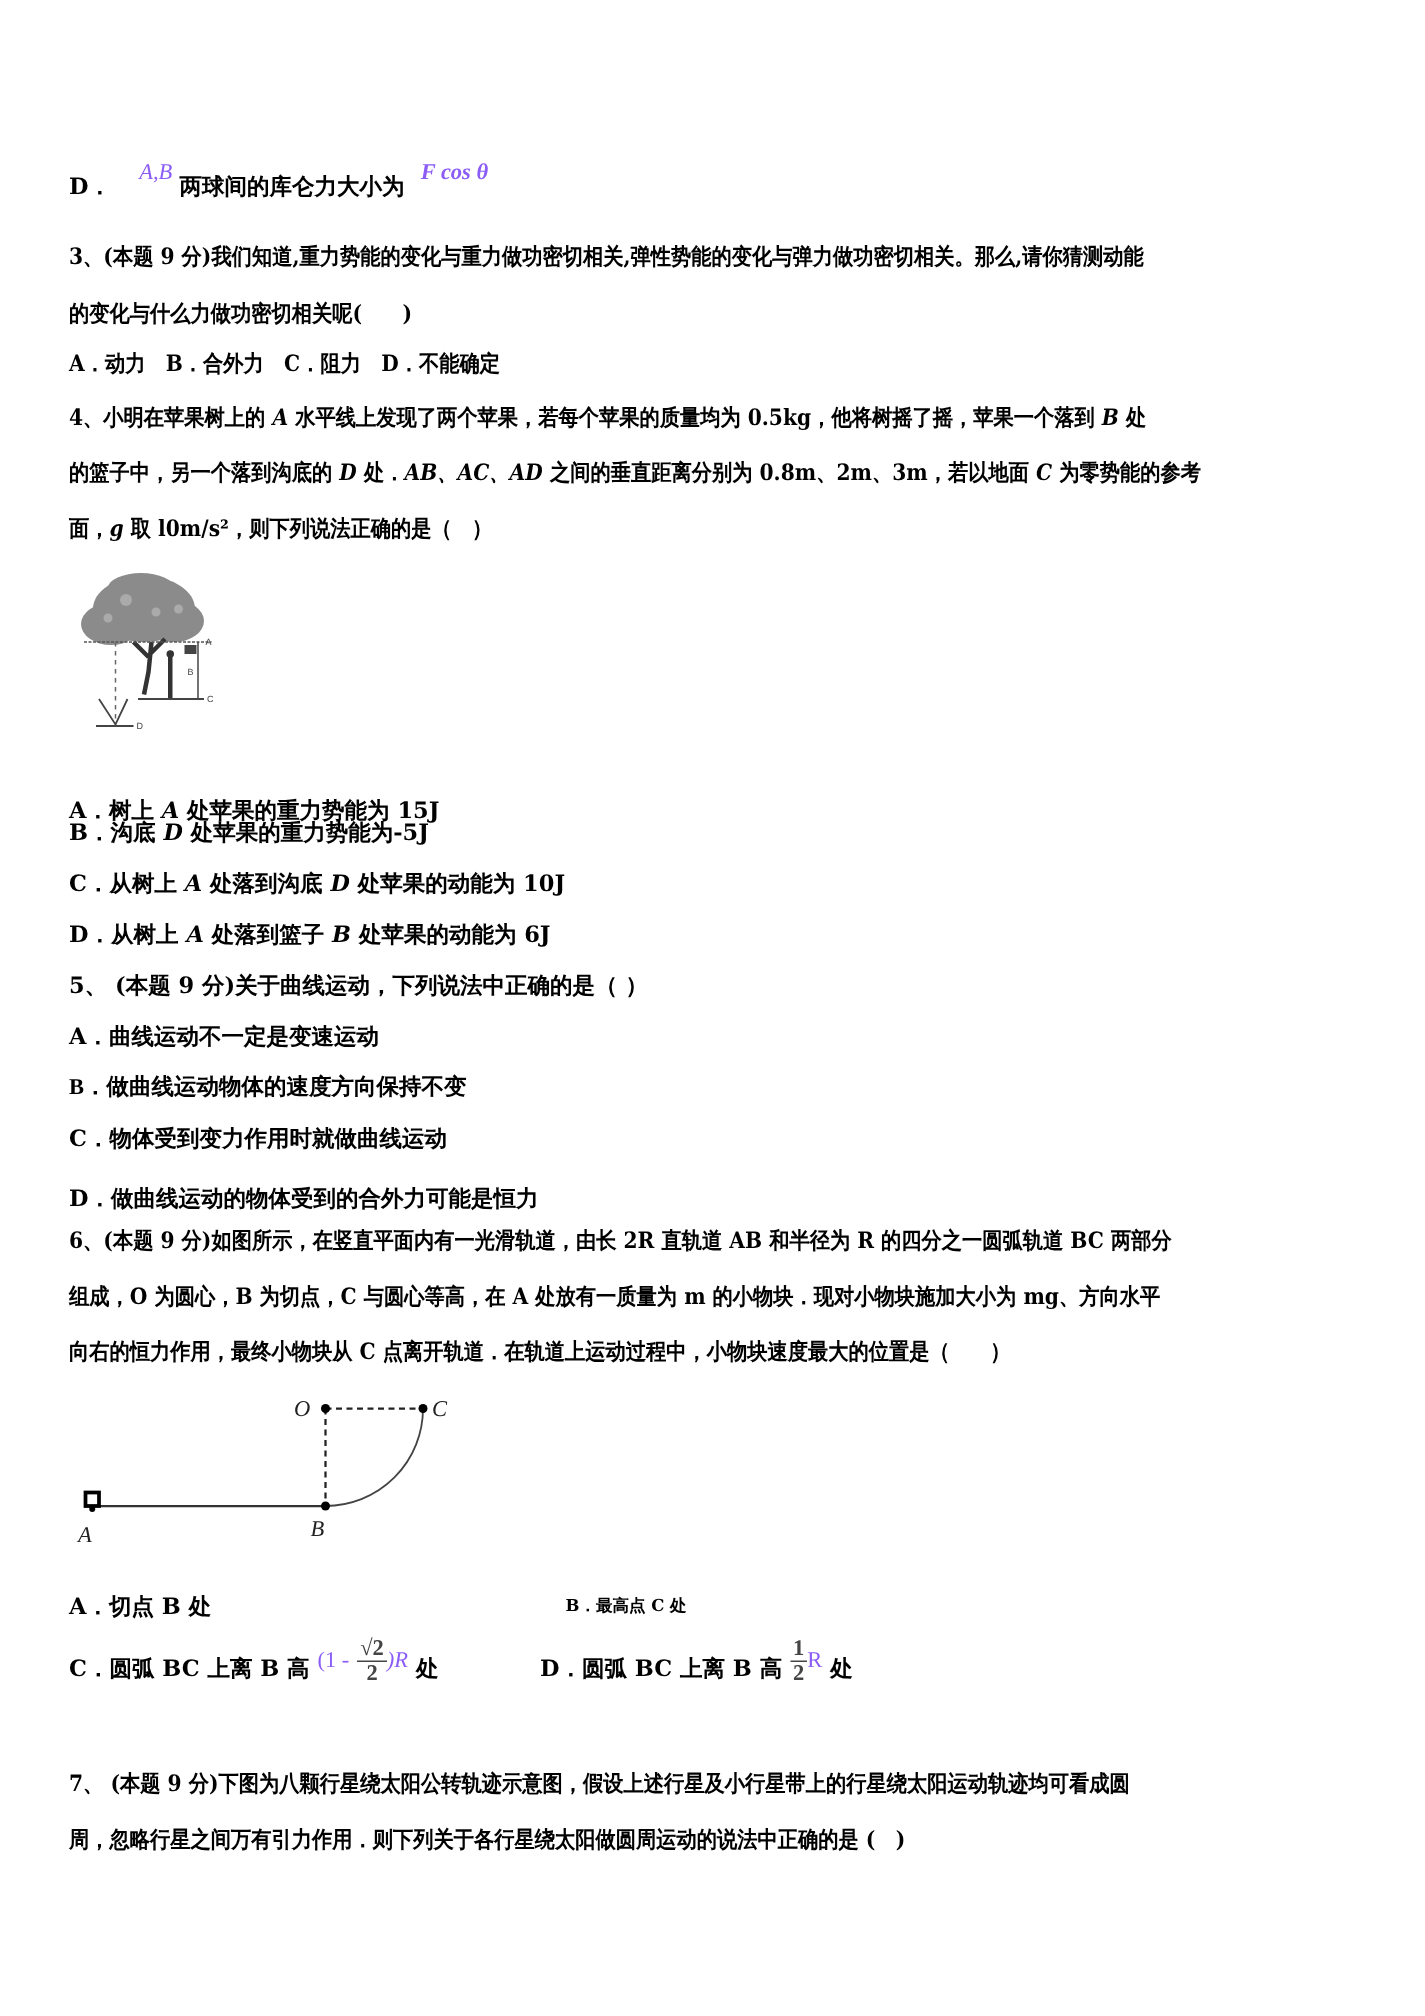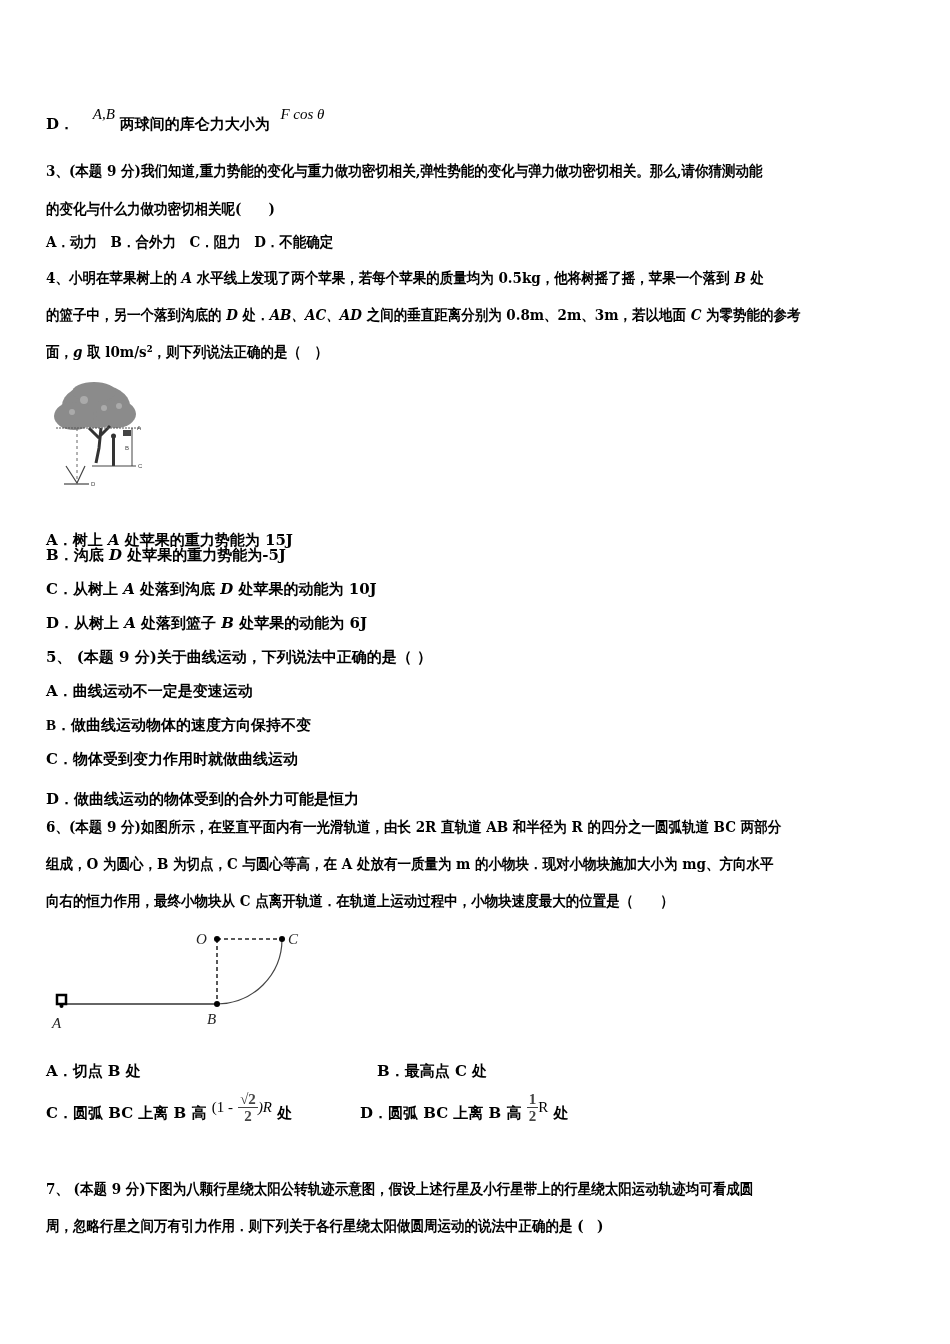--- a/index.html
+++ b/index.html
@@ -6,34 +6,34 @@
   body {
     width: 950px; height: 1344px; position: relative; overflow: hidden;
     font-family: "DejaVu Serif", "Liberation Serif", serif;
     color: #000; font-size: 15px;
   }
   .abs { position: absolute; white-space: nowrap; }
   .line { position: absolute; left: 46px; white-space: nowrap; font-size: 15px; line-height: 20px; }
   .cond { transform-origin: left center; }
   .b { font-weight: bold; }
   .i { font-style: italic; font-weight: bold; }
-  .math { font-family: "Liberation Serif", serif; color: #000000; font-weight: normal; }
+  .math { font-family: "Liberation Serif", serif; color: #8b5cf6; font-weight: normal; }
   .frac { display: inline-block; vertical-align: middle; text-align: center; font-family: "Liberation Serif", serif; color: #444; font-size: 15px; line-height: 16px; }
   .frac .num { display: block; border-bottom: 1px solid #444; padding: 0 2px; }
   .frac .den { display: block; padding: 0 2px; }
   svg { position: absolute; }
 </style>
 </head>
 <body>
 
 <div class="line" style="top:114px;">
   <span class="b">D．</span>
   <span class="math" style="position:relative; top:-10px; margin-left:14px; font-style:italic;">A,B</span>
   <span class="b">两球间的库仑力大小为</span>
-  <span class="math" style="position:relative; top:-10px; margin-left:6px; font-style:italic;">F cos θ</span>
+  <span class="math" style="position:relative; top:-10px; margin-left:6px; font-style:italic;font-weight:bold;">F cos θ</span>
 </div>
 
 <div class="line cond b" style="top:161px; transform:scaleX(0.9);">3、(本题 9 分)我们知道,重力势能的变化与重力做功密切相关,弹性势能的变化与弹力做功密切相关。那么,请你猜测动能</div>
 <div class="line cond b" style="top:199px; transform:scaleX(0.9);">的变化与什么力做功密切相关呢(　　)</div>
 <div class="line cond b" style="top:232px; transform:scaleX(0.9);">A．动力　B．合外力　C．阻力　D．不能确定</div>
 
 <div class="line cond b" style="top:268px; transform:scaleX(0.9);">
   <span>4、小明在苹果树上的 </span><span class="i">A</span><span> 水平线上发现了两个苹果，若每个苹果的质量均为 0.5kg，他将树摇了摇，苹果一个落到 </span><span class="i">B</span><span> 处</span>
 </div>
 <div class="line cond b" style="top:305px; transform:scaleX(0.9);">
@@ -105,21 +105,21 @@
   <circle cx="173" cy="82" r="3" fill="#000"></circle>
   <rect x="13" y="73" width="9" height="9" fill="none" stroke="#000" stroke-width="2.5"></rect>
   <circle cx="17.5" cy="84" r="2" fill="#000"></circle>
   <text x="152" y="22" font-size="15" font-style="italic" font-family="Liberation Serif, serif" fill="#222">O</text>
   <text x="244" y="22" font-size="15" font-style="italic" font-family="Liberation Serif, serif" fill="#222">C</text>
   <text x="8" y="106" font-size="15" font-style="italic" font-family="Liberation Serif, serif" fill="#222">A</text>
   <text x="163" y="102" font-size="15" font-style="italic" font-family="Liberation Serif, serif" fill="#222">B</text>
 </svg>
 
 <div class="line b" style="top:1061px;"><span>A．</span><span>切点 B 处</span></div>
-<div class="abs b" style="left:377px; top:1061px; font-size:15px; line-height:20px;"><span>B．</span><span>最高点 C 处</span></div>
+<div class="abs b" style="left:377px; top:1061px; font-size:11px; line-height:20px;"><span>B．</span><span>最高点 C 处</span></div>
 
 <div class="abs b" style="left:46px; top:1097px; font-size:15px; line-height:20px;">
   <span>C．</span><span>圆弧 BC 上离 B 高</span>
   <span class="math" style="position:relative; top:-6px;">(1 -</span>
   <span class="frac" style="position:relative; top:-6px;"><span class="num">√2</span><span class="den">2</span></span><span class="math" style="position:relative; top:-6px; font-style:italic;">)R</span>
   <span>处</span>
 </div>
 <div class="abs b" style="left:360px; top:1097px; font-size:15px; line-height:20px;">
   <span>D．</span><span>圆弧 BC 上离 B 高</span>
   <span class="frac" style="position:relative; top:-6px;"><span class="num">1</span><span class="den">2</span></span><span class="math" style="position:relative; top:-6px;">R</span>

